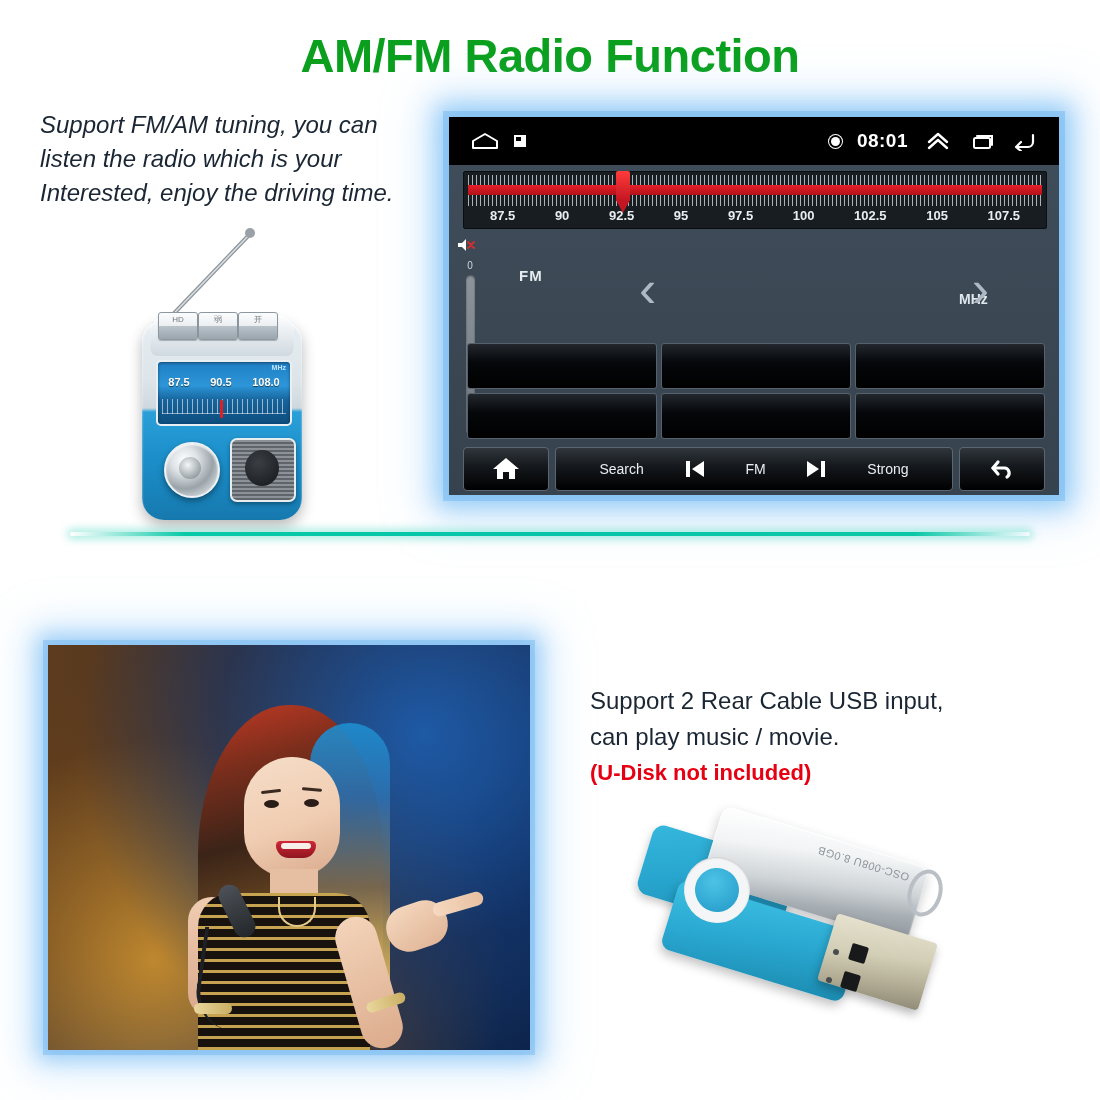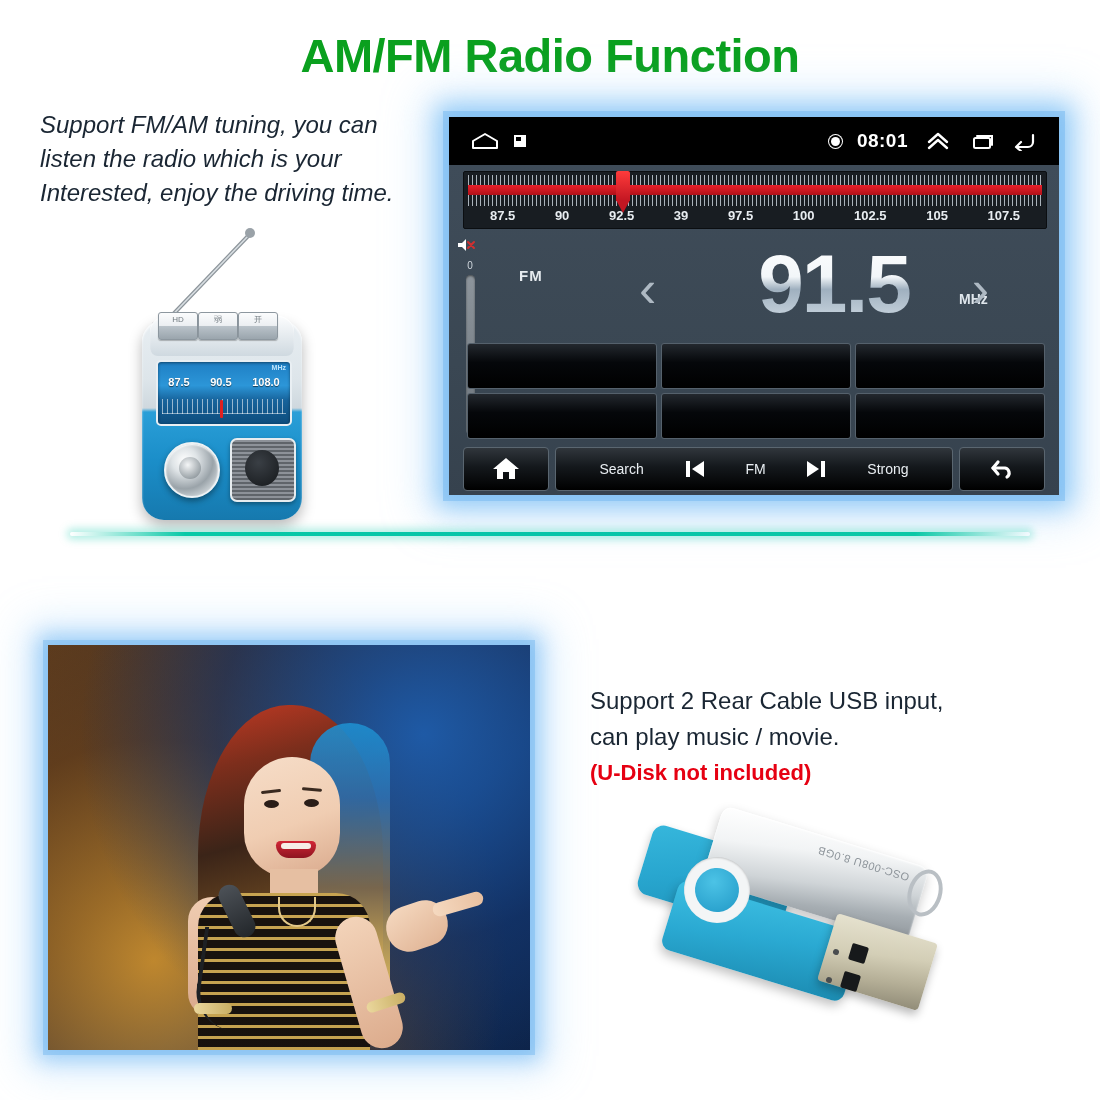--- a/index.html
+++ b/index.html
@@ -403,42 +403,41 @@
 
       <div class="tuner-strip">
         <div class="tick-top"></div>
         <div class="red-band"></div>
         <div class="tick-bot"></div>
         <div class="needle"></div>
         <div class="scale-labels">
           <span>87.5</span>
           <span>90</span>
           <span>92.5</span>
-          <span>39</span>
+          <span>95</span>
           <span>97.5</span>
           <span>100</span>
           <span>102.5</span>
           <span>105</span>
           <span>107.5</span>
         </div>
       </div>
 
       <div class="vol-col">
         <svg class="mute-ico" viewBox="0 0 20 16">
           <path d="M1 6 L5 6 L9 2 L9 14 L5 10 L1 10 Z" fill="#ffffff"></path>
           <path d="M11 5 L17 11 M17 5 L11 11" stroke="#d03030" stroke-width="2" stroke-linecap="round"></path>
         </svg>
         <div class="vol-zero">0</div>
         <div class="vol-track"></div>
       </div>
 
       <div class="freq-row">
         <div class="band-lbl">FM</div>
         <div class="chev chev-l">‹</div>
-        <div class="freq-big">91.5</div>
         <div class="freq-unit">MHz</div>
         <div class="chev chev-r">›</div>
       </div>
 
       <div class="presets">
         <div class="preset"></div>
         <div class="preset"></div>
         <div class="preset"></div>
         <div class="preset"></div>
         <div class="preset"></div>

